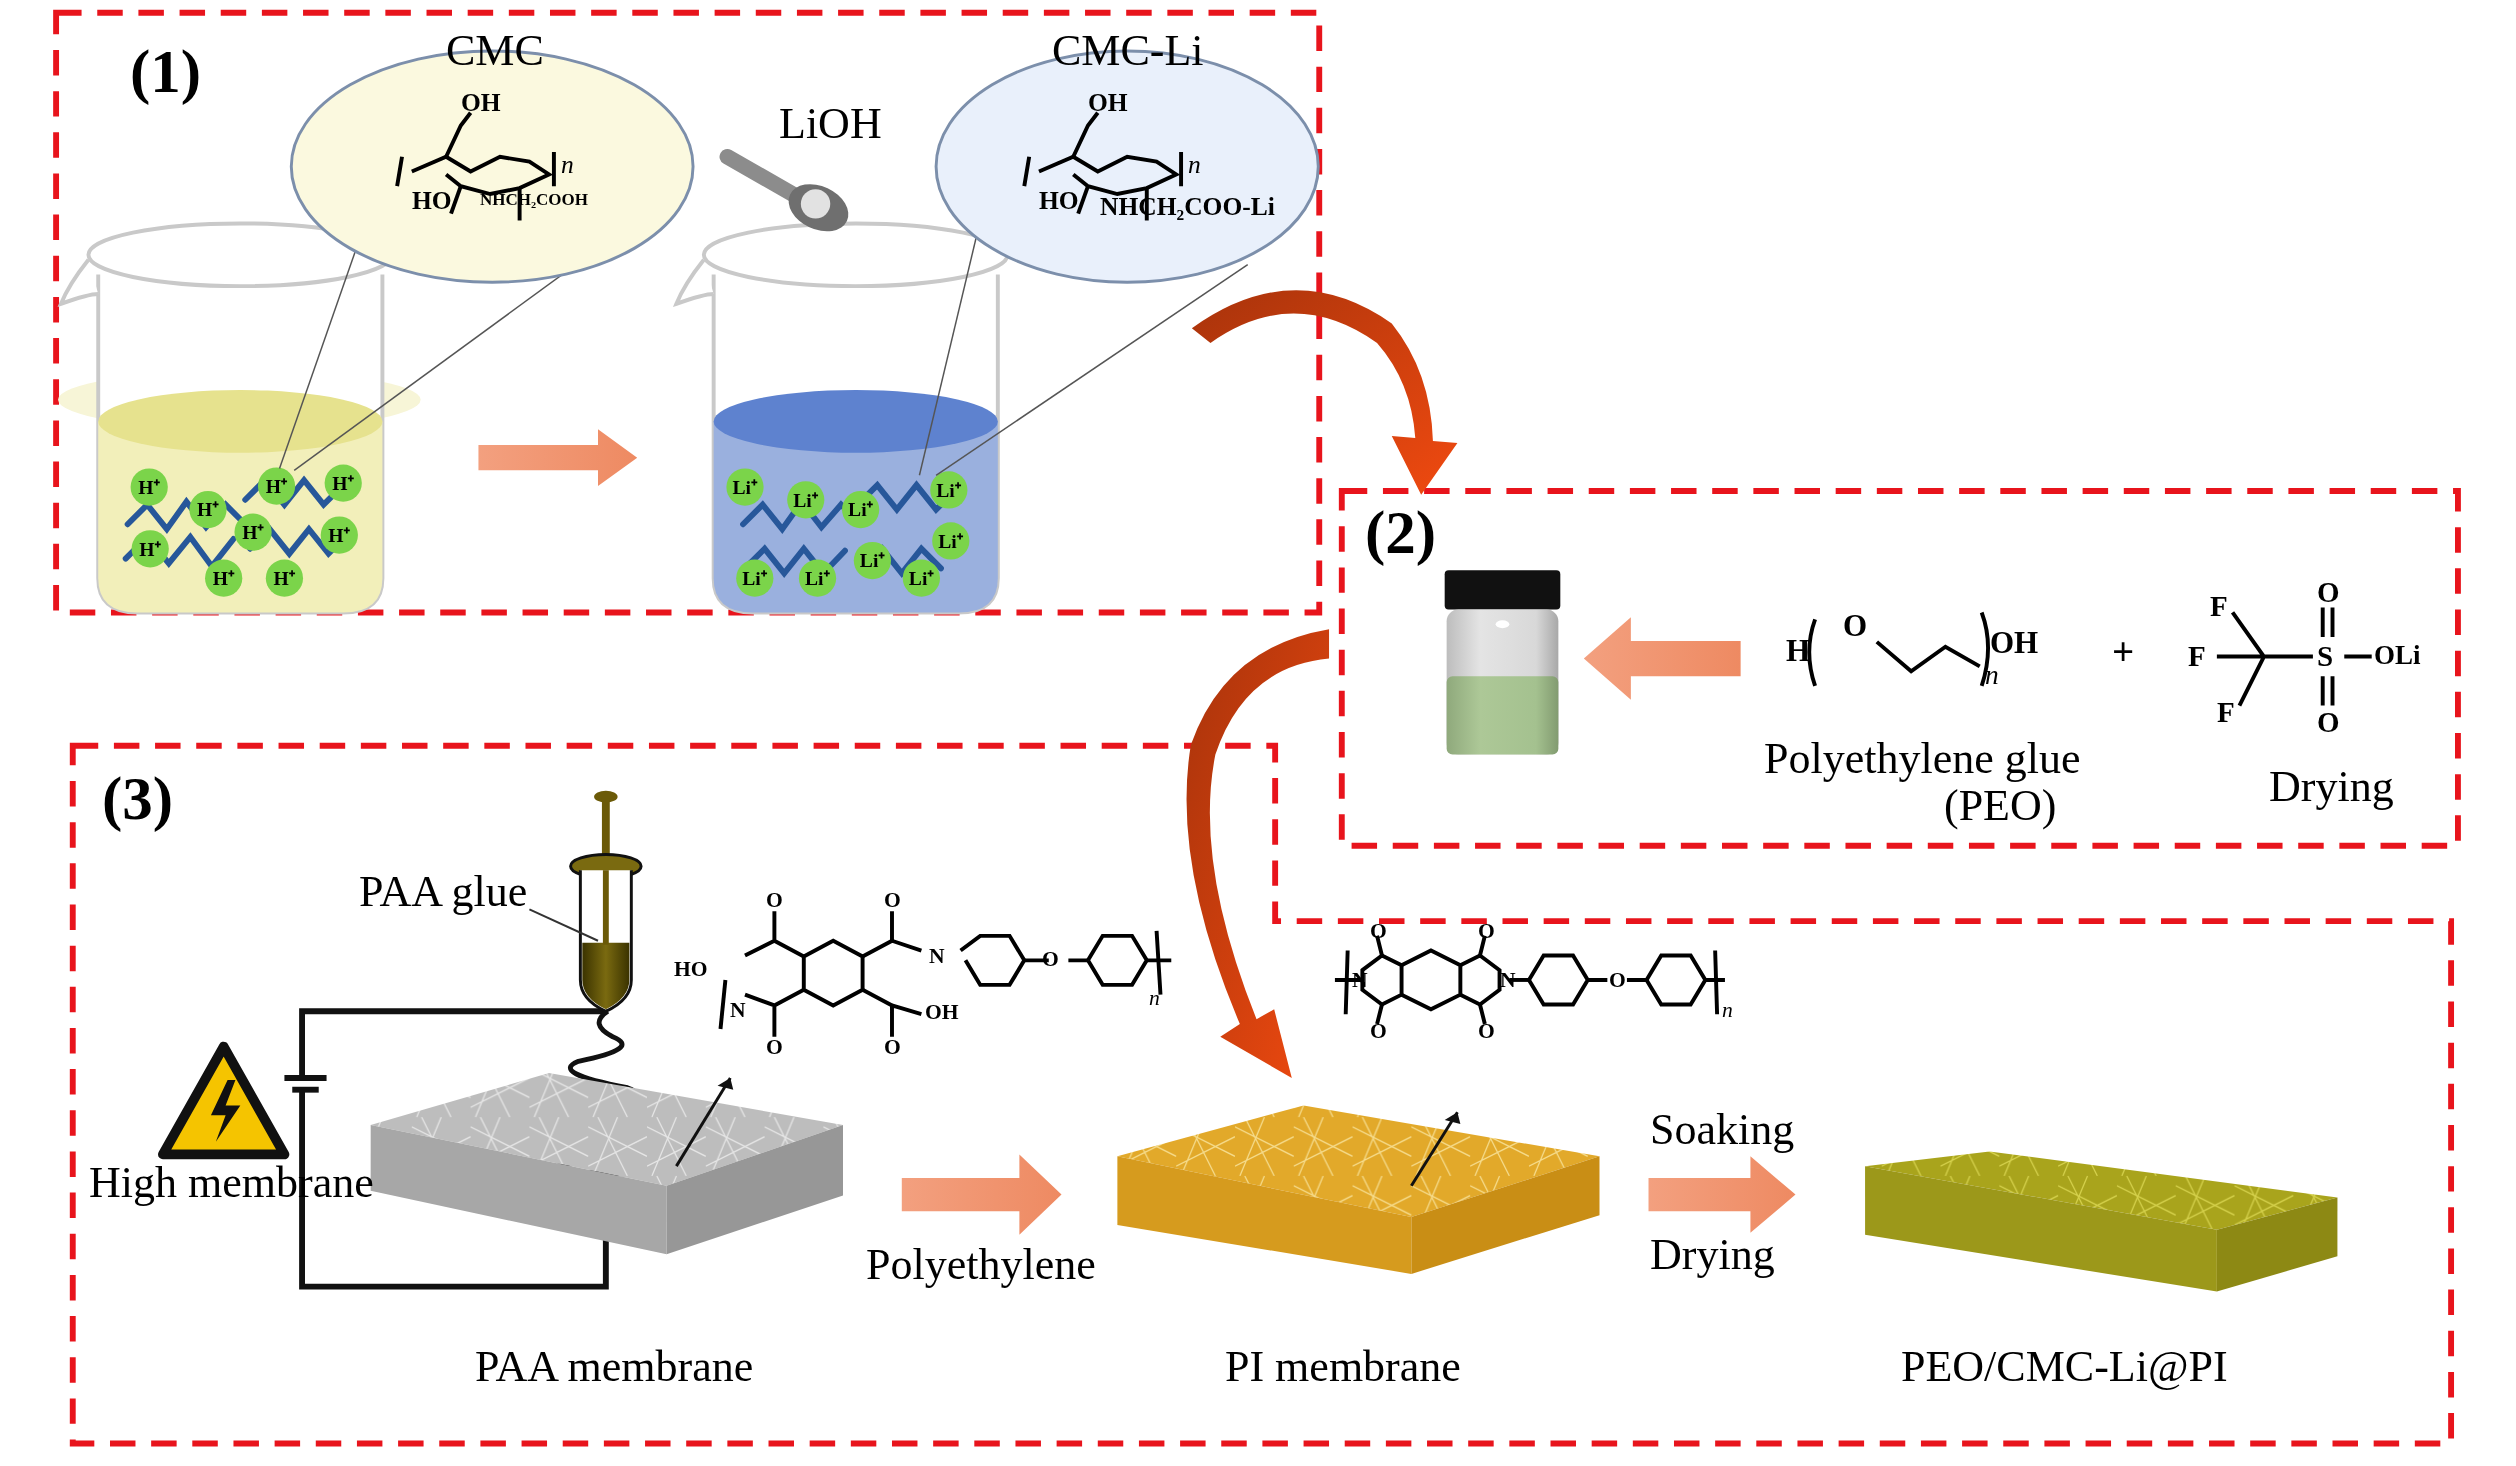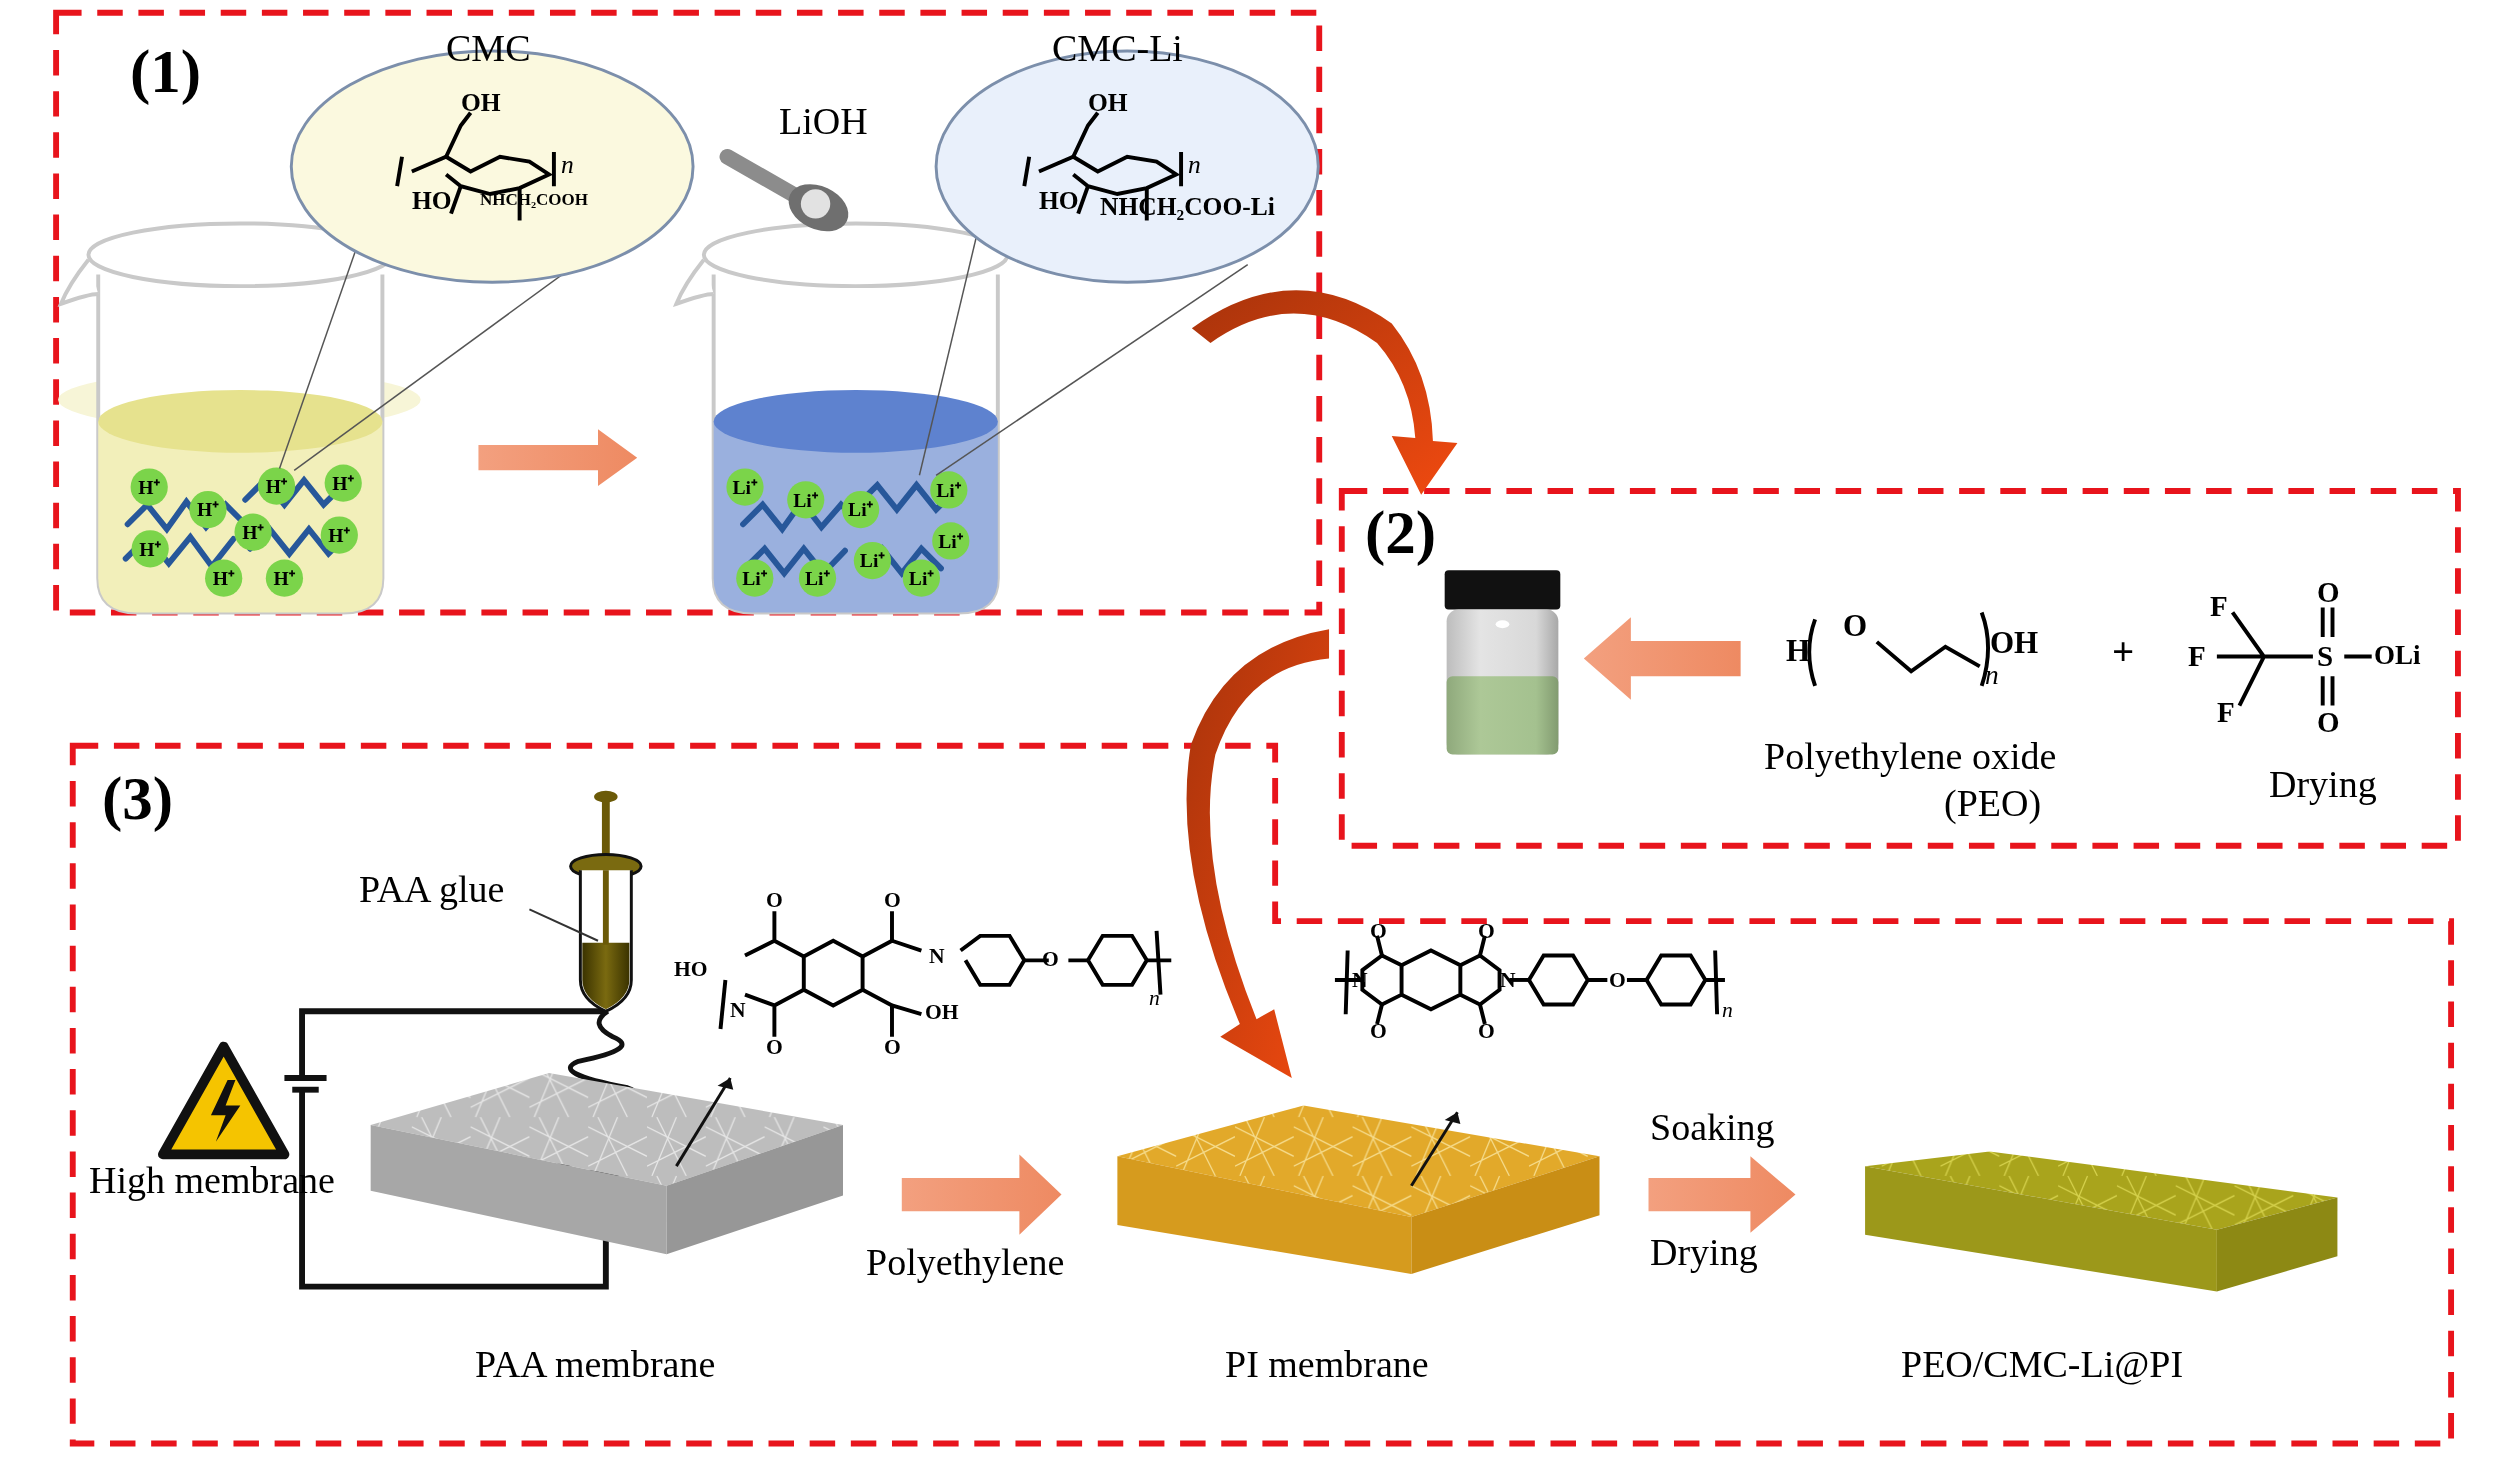--- a/index.html
+++ b/index.html
@@ -1,20 +1,20 @@
 <!DOCTYPE html>
 <html><head>
 <meta charset="utf-8">
 <style>
   html,body{margin:0;padding:0;background:#fff;}
   body{width:2516px;height:1466px;position:relative;overflow:hidden;font-family:"Liberation Serif","DejaVu Serif",serif;color:#000;}
   #stage{position:absolute;left:0;top:0;width:2516px;height:1466px;}
   .lbl{position:absolute;font-family:"Liberation Serif","DejaVu Serif",serif;white-space:nowrap;line-height:1;}
   .num{font-weight:bold;font-size:61px;}
-  .cap{font-size:38px;}
+  .cap{font-size:44px;}
   .chem{font-family:"Liberation Serif","DejaVu Serif",serif;font-weight:bold;}
   .chem-i{font-style:italic;font-weight:normal;}
 </style>
 </head>
 <body>
 
 <div id="stage">
 <svg width="2516" height="1466" viewBox="0 0 2567 1496" xmlns="http://www.w3.org/2000/svg" style="position:absolute;left:0;top:0">
   <defs>
     <linearGradient id="curveGrad" x1="0" y1="0" x2="1" y2="1">
@@ -277,21 +277,21 @@
 <div class="lbl chem" style="left:1990px;top:627px;font-size:31px">OH</div>
 <div class="lbl chem-i" style="left:1985px;top:662px;font-size:27.4px">n</div>
 <div class="lbl chem" style="left:2112px;top:632px;font-size:39px">+</div>
 <div class="lbl chem" style="left:2210px;top:592px;font-size:29px">F</div>
 <div class="lbl chem" style="left:2188px;top:642px;font-size:29px">F</div>
 <div class="lbl chem" style="left:2217px;top:698px;font-size:29px">F</div>
 <div class="lbl chem" style="left:2317px;top:578px;font-size:29px">O</div>
 <div class="lbl chem" style="left:2317px;top:642px;font-size:29px">S</div>
 <div class="lbl chem" style="left:2317px;top:708px;font-size:29px">O</div>
 <div class="lbl chem" style="left:2374px;top:642px;font-size:27px">OLi</div>
-<div class="lbl cap" style="left:1764px;top:737px">Polyethylene oxide</div>
+<div class="lbl cap" style="left:1764px;top:737px">Polyethylene glue</div>
 <div class="lbl cap" style="left:1944px;top:784px">(PEO)</div>
 <div class="lbl cap" style="left:2269px;top:765px">Drying</div>
 
 <div class="lbl num" style="left:102px;top:768px">(3)</div>
 <div class="lbl cap" style="left:359px;top:870px">PAA glue</div>
 <div class="lbl cap" style="left:89px;top:1161px">High membrane</div>
 
 <div class="lbl chem" style="left:674px;top:959px;font-size:21.6px">HO</div>
 <div class="lbl chem" style="left:925px;top:1002px;font-size:21.6px">OH</div>
 <div class="lbl chem" style="left:766px;top:890px;font-size:21.6px">O</div>

